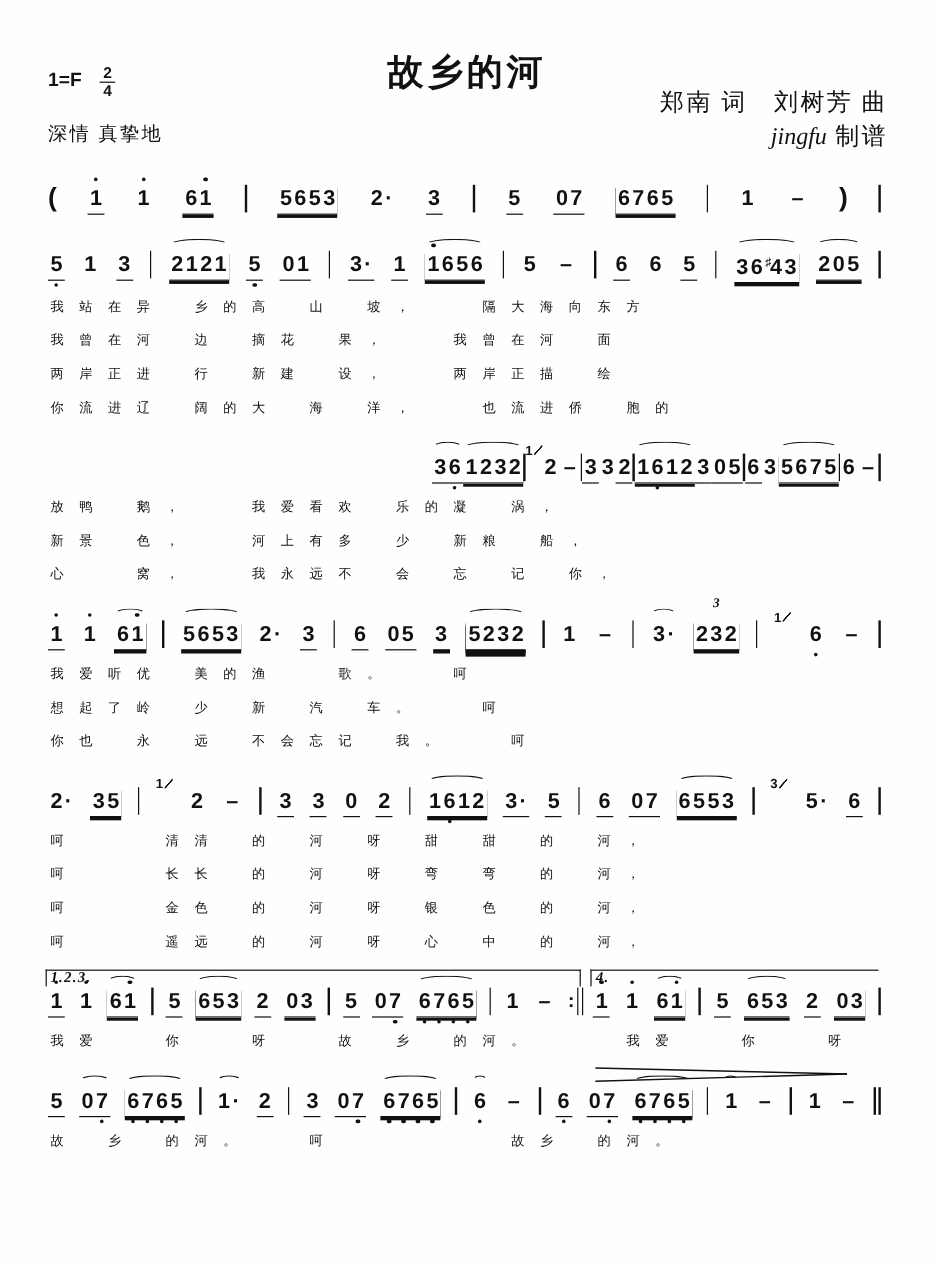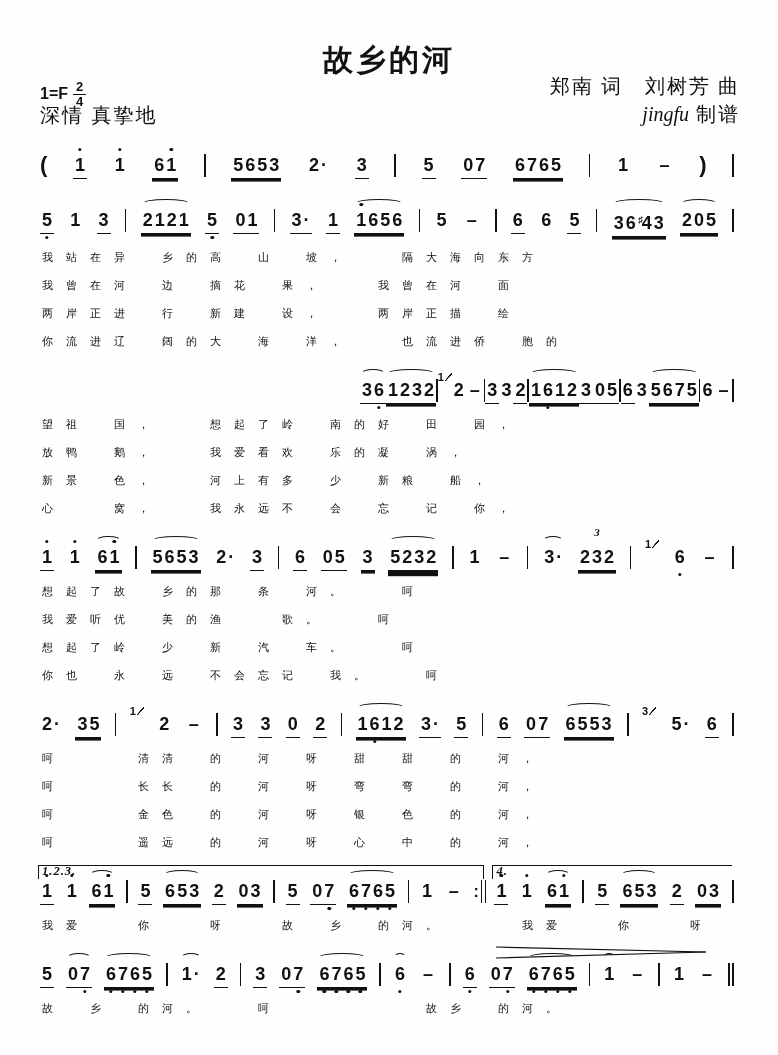--- a/index.html
+++ b/index.html
@@ -7,27 +7,27 @@
     width:778px;height:1055px;margin:0 auto;background:#fefefe;color:#111;
     font-family:"Liberation Sans",sans-serif;position:relative;overflow:hidden;
     padding:0;box-sizing:border-box;
   }
   .inner{padding:10px 38px 0 38px;}
 
   
   .header{position:relative;height:128px;}
   .title{text-align:center;font-family:"Liberation Serif",serif;font-weight:bold;
          font-size:30px;letter-spacing:3px;padding-top:30px;}
-  .keyline{position:absolute;left:2px;top:70px;font-weight:bold;font-size:16px;
-           display:flex;align-items:center;gap:5px;}
+  .keyline{position:absolute;left:2px;top:44px;font-weight:bold;font-size:16px;
+           display:flex;align-items:center;gap:15px;}
   .frac{display:inline-flex;flex-direction:column;align-items:center;line-height:1.05;
         font-size:13px;font-weight:bold;}
   .frac .fnum{border-bottom:1.2px solid #111;padding:0 3px;}
-  .tempo{position:absolute;left:2px;top:92px;font-size:20px;
-         font-family:Liberation Sans, sans-serif;letter-spacing:2px;}
+  .tempo{position:absolute;left:2px;top:92px;font-size:16px;
+         font-family:Liberation Serif, serif;letter-spacing:2px;}
   .credits{position:absolute;right:0;top:62px;text-align:right;font-size:20px;
            font-family:"Liberation Serif",serif;line-height:28px;letter-spacing:2px;}
   .credits .eng{font-style:italic;font-family:"Liberation Serif",serif;letter-spacing:0;text-align:right;}
 
   
   .system{margin-bottom:8px;}
   .notesrow{display:flex;justify-content:space-between;align-items:flex-start;
             padding:16px 0 6px 0;position:relative;}
   .part{display:flex;justify-content:space-between;align-items:flex-start;
         position:relative;padding:0 6px 0 2px;}
@@ -169,21 +169,20 @@
               <span class="bar"></span>
               <span class="tok grp u1"><span class="note">6</span></span>
               <span class="tok grp"><span class="note">3</span></span>
               <span class="tok grp u2"><i class="arc"></i><span class="note">5</span><span class="note">6</span><span class="note">7</span><span class="note">5</span></span>
               <span class="bar"></span>
               <span class="tok grp"><span class="note">6</span></span>
               <span class="tok dash">–</span>
               <span class="bar"></span>
             </div>
           </div>
-          <div class="lyr">望祖　国，　　想起了岭　南的好　田　园，</div>
           <div class="lyr">放鸭　鹅，　　我爱看欢　乐的凝　涡，</div>
           <div class="lyr">新景　色，　　河上有多　少　新粮　船，</div>
           <div class="lyr">心　　窝，　　我永远不　会　忘　记　你，</div>
         </div>
         <div class="system">
           <div class="notesrow">
             <div class="part" style="flex-grow: 23;">
               <span class="tok grp u1"><span class="note hi">1</span></span>
               <span class="tok grp"><span class="note hi">1</span></span>
               <span class="tok grp u2"><i class="arc"></i><span class="note">6</span><span class="note hi">1</span></span>
@@ -202,21 +201,20 @@
               <span class="bar"></span>
               <span class="tok grp"><i class="arc"></i><span class="note">3<span class="aug">·</span></span></span>
               <span class="tok grp u2"><i class="trip">3</i><span class="note">2</span><span class="note">3</span><span class="note">2</span></span>
               <span class="bar"></span>
               <span class="grace">1</span>
               <span class="tok grp"><span class="note lo">6</span></span>
               <span class="tok dash">–</span>
               <span class="bar"></span>
             </div>
           </div>
-          <div class="lyr">想起了故　乡的那　条　河。　　呵</div>
           <div class="lyr">我爱听优　美的渔　　歌。　　呵</div>
           <div class="lyr">想起了岭　少　新　汽　车。　　呵</div>
           <div class="lyr">你也　永　远　不会忘记　我。　　呵</div>
         </div>
         <div class="system">
           <div class="notesrow">
             <div class="part" style="flex-grow: 24;">
               <span class="tok grp"><span class="note">2<span class="aug">·</span></span></span>
               <span class="tok grp u2"><span class="note">3</span><span class="note">5</span></span>
               <span class="bar"></span>

